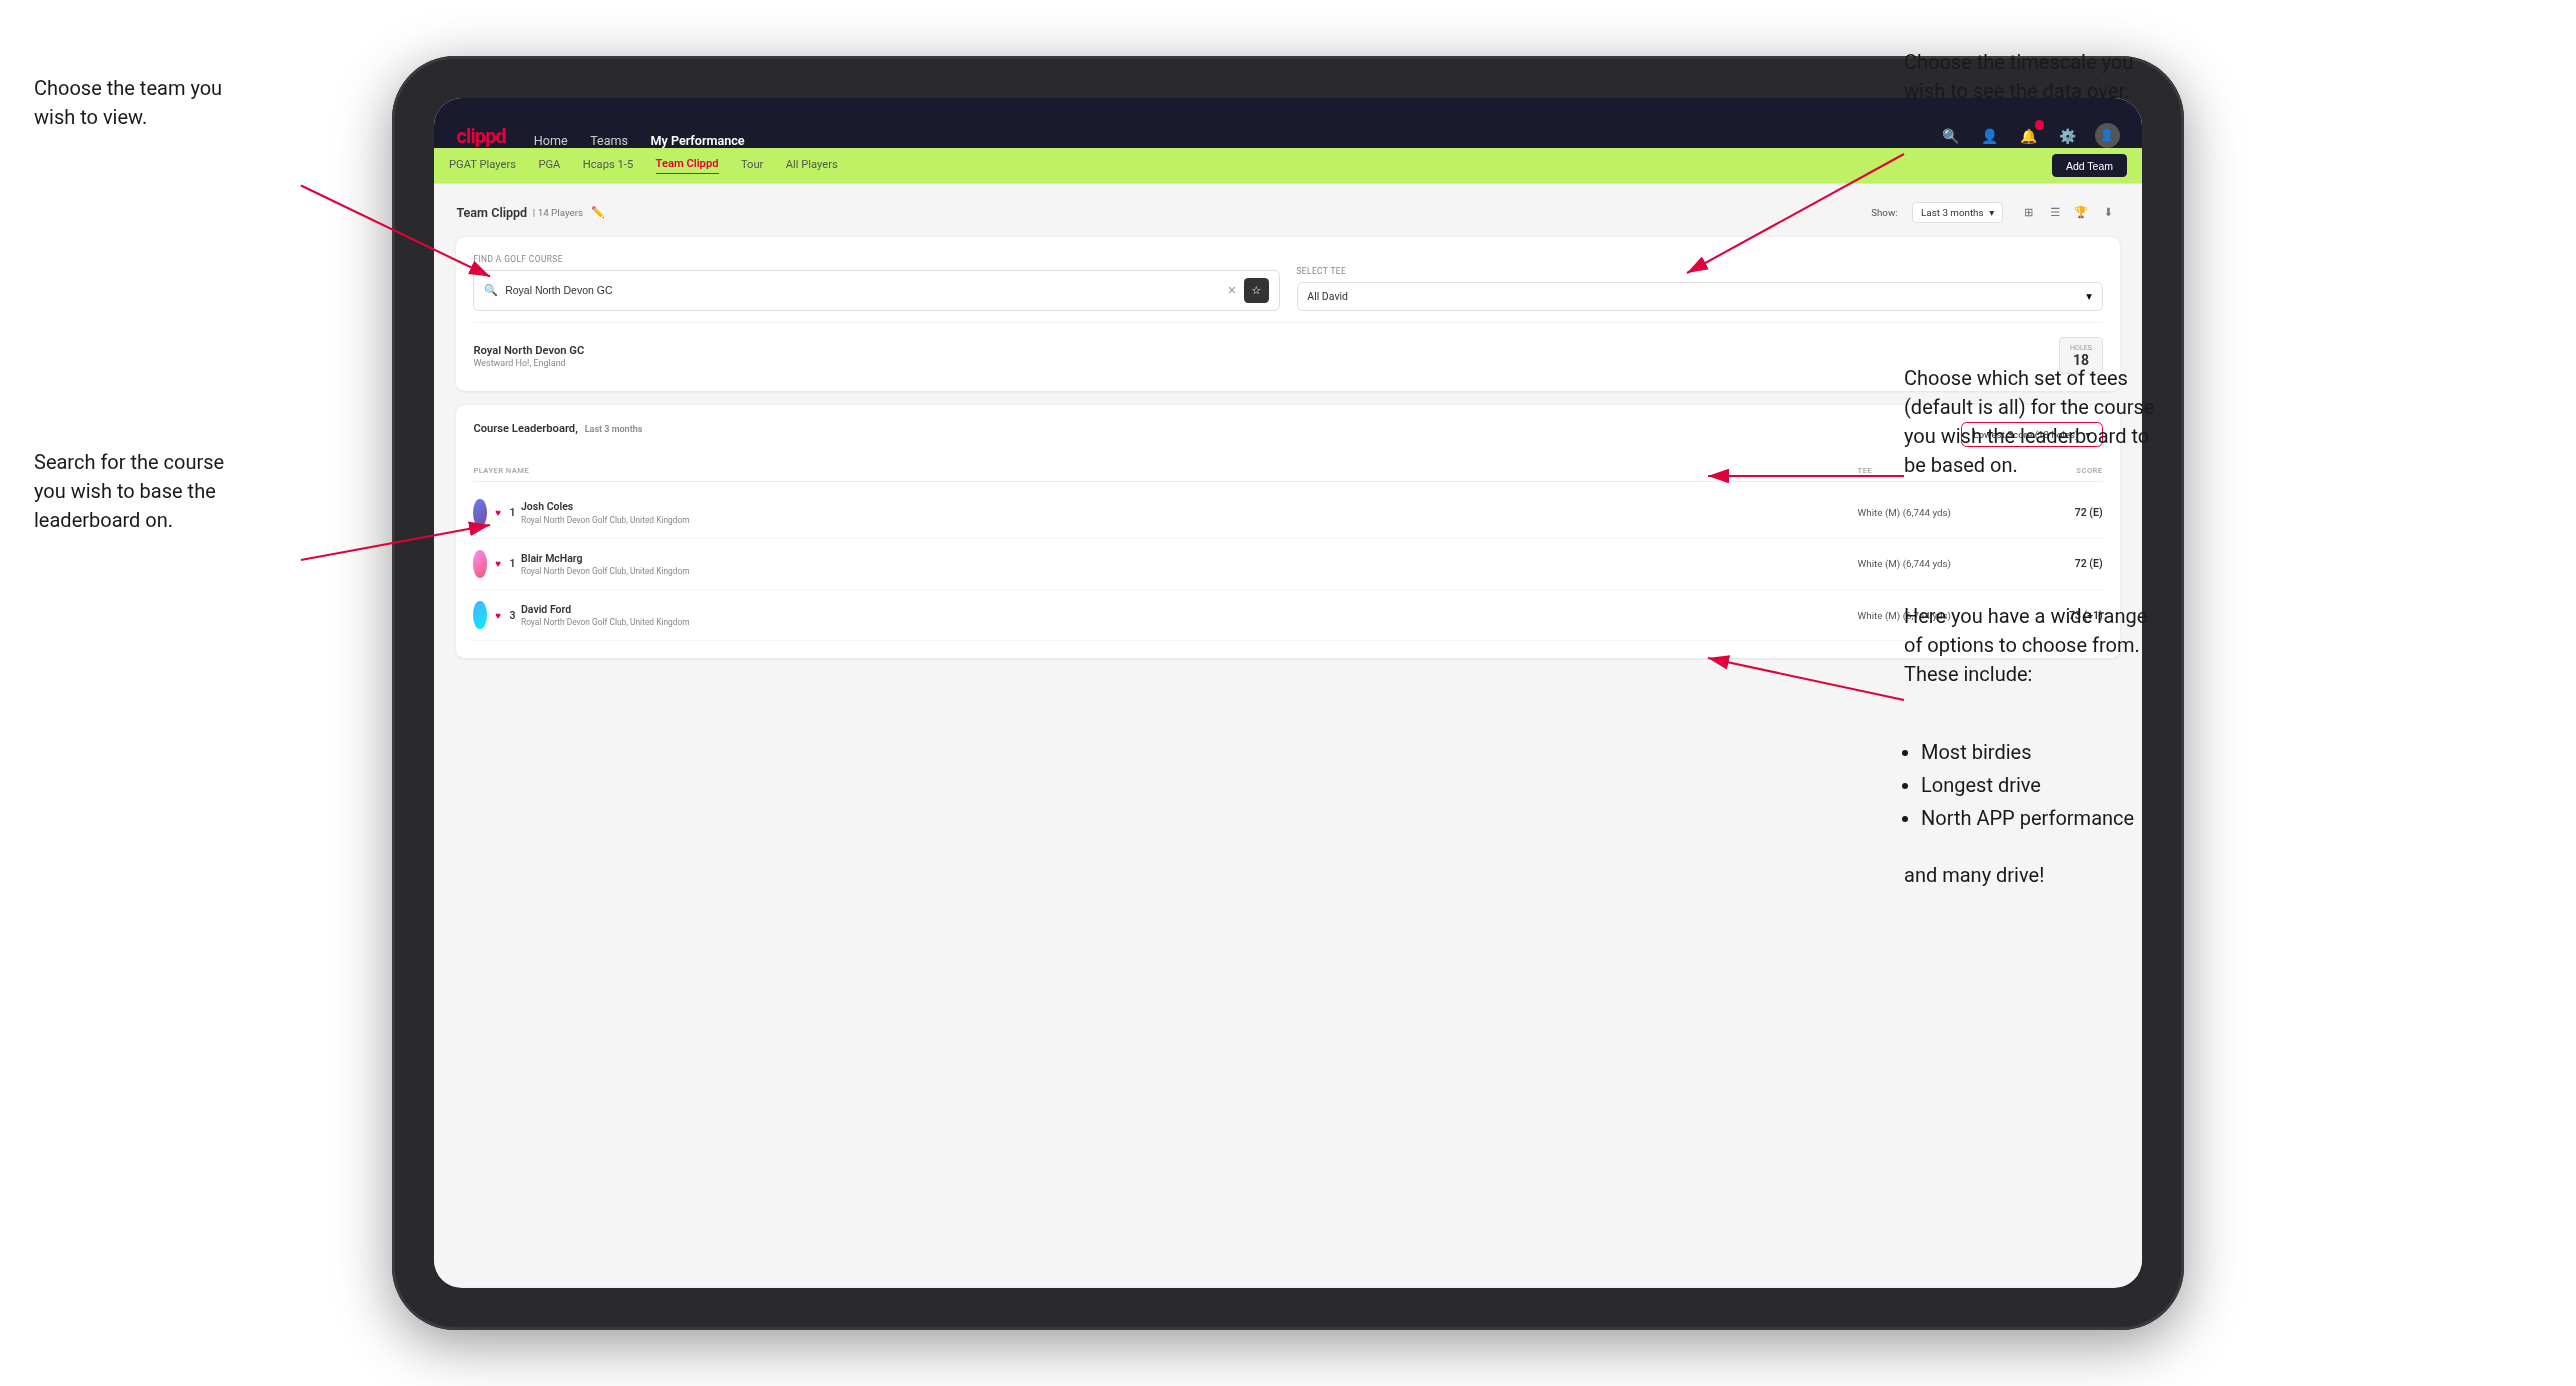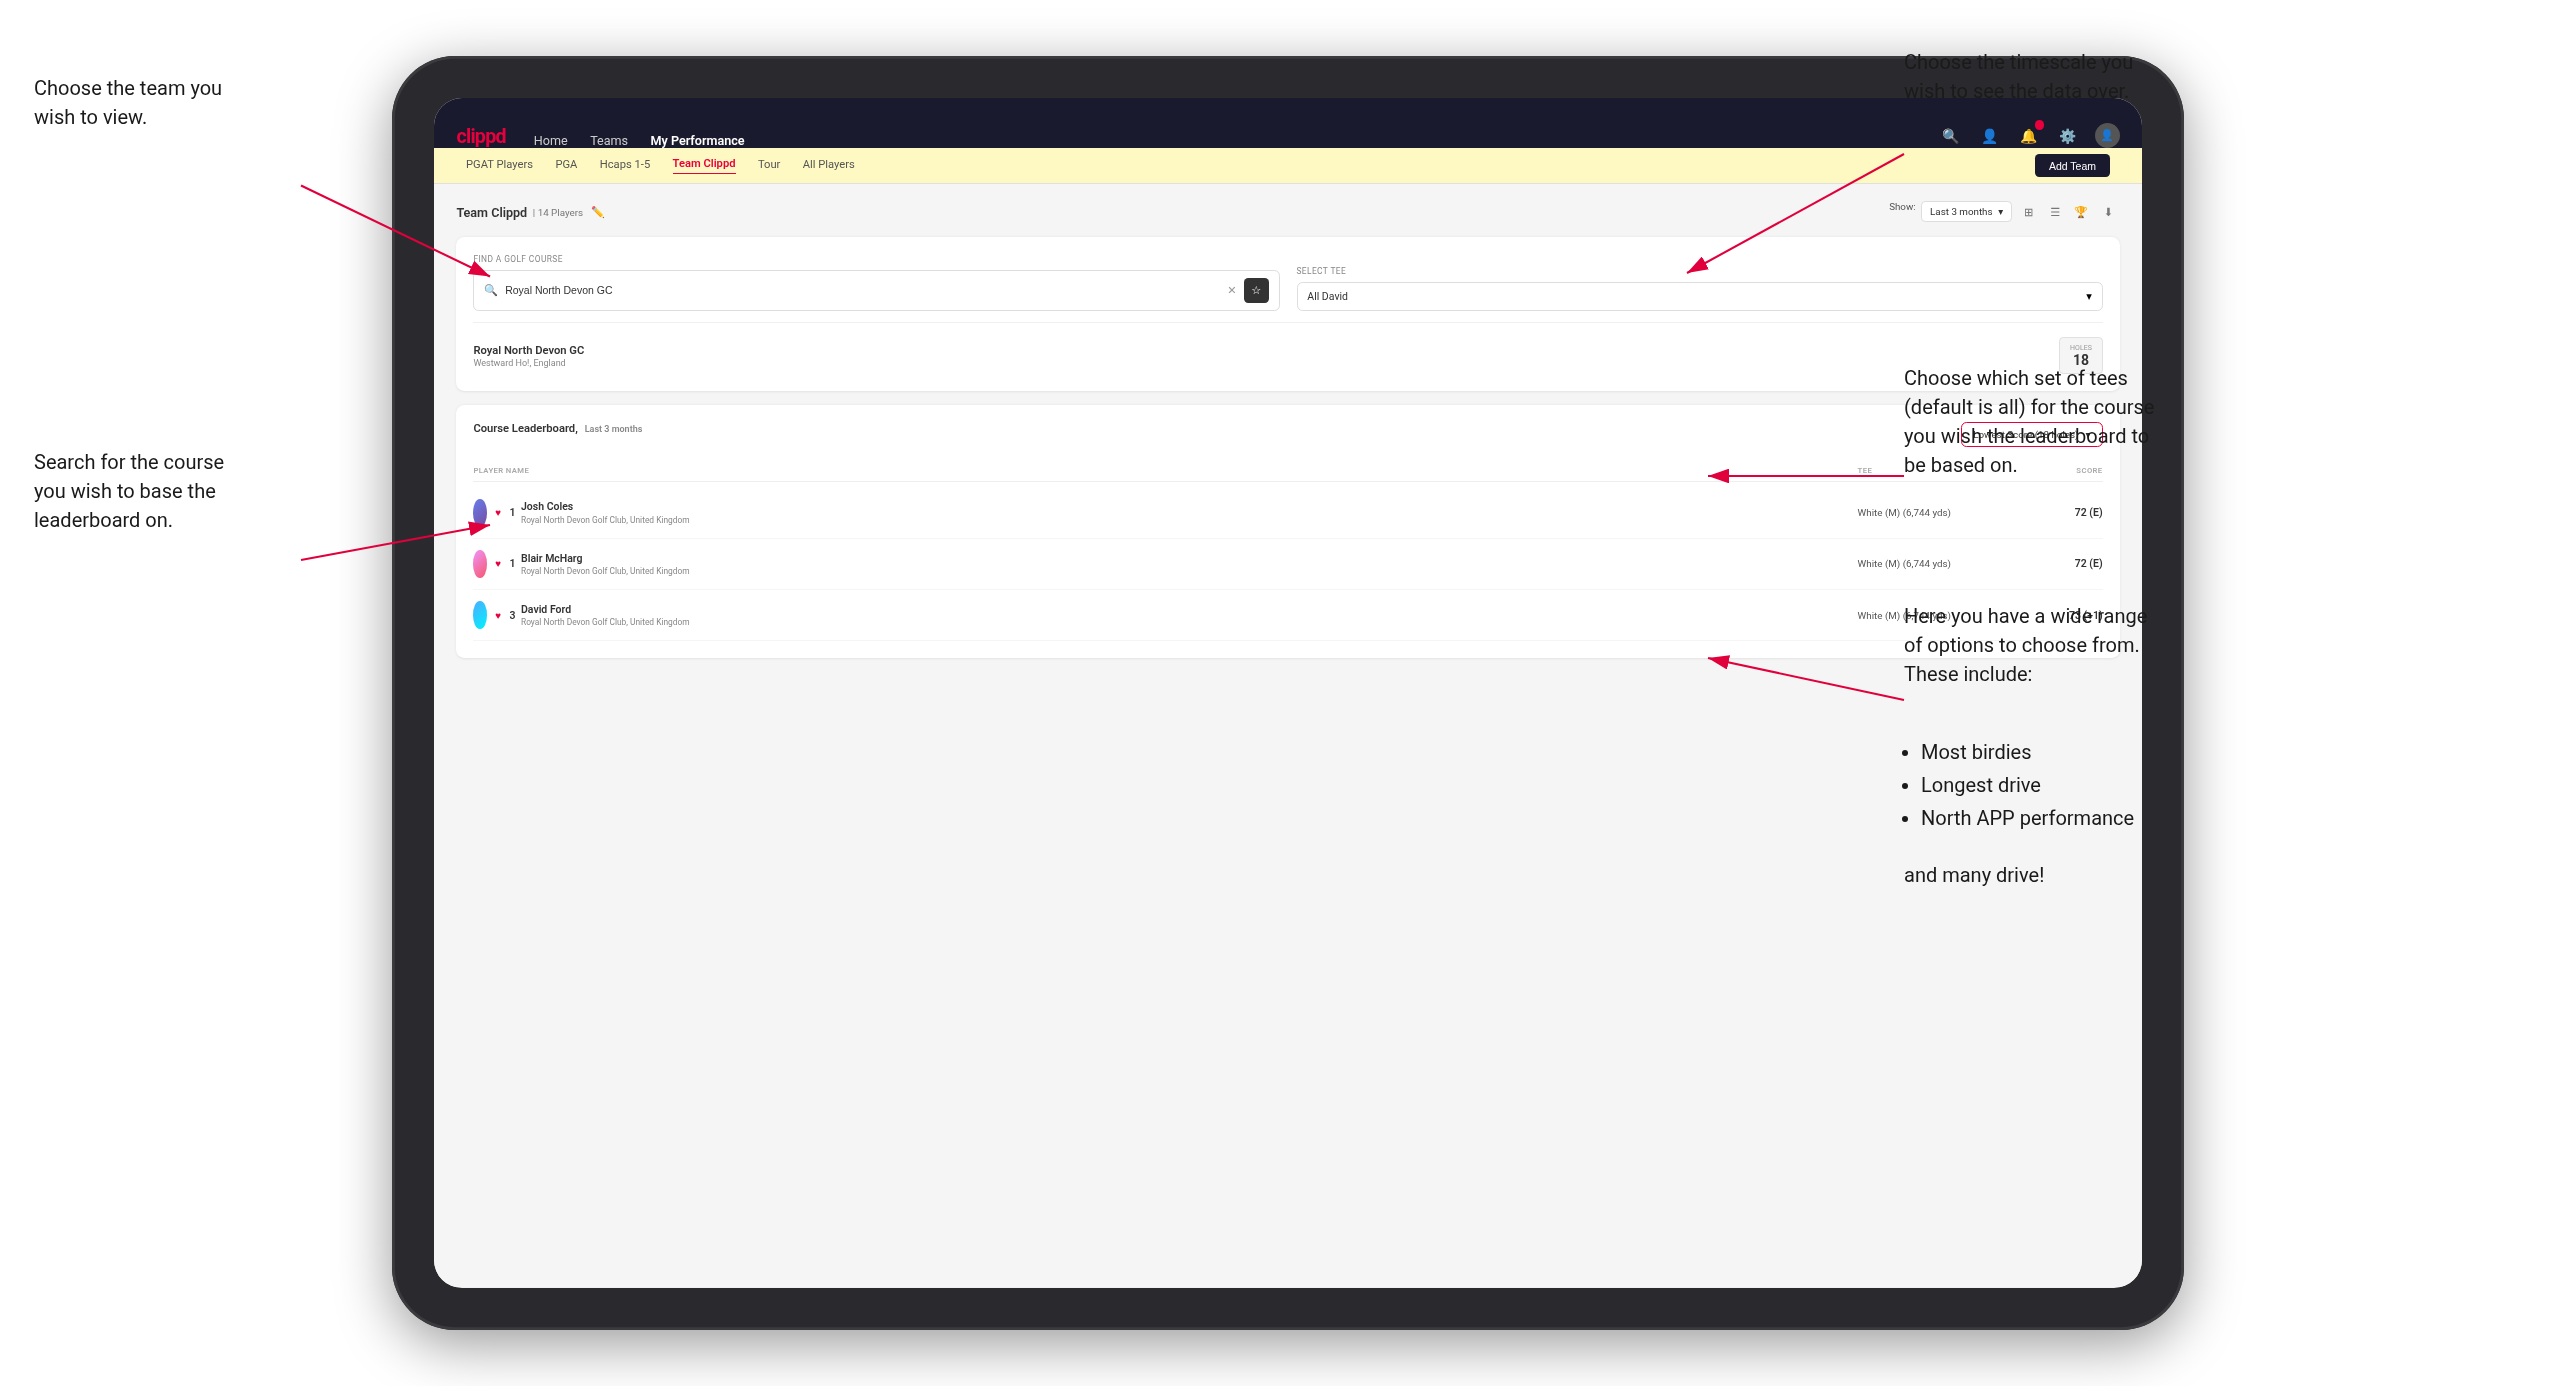--- a/index.html
+++ b/index.html
@@ -113,24 +113,24 @@
       justify-content: center;
       color: #fff;
       font-size: 11.2px;
       cursor: pointer;
     }
 
     
     .subnav {
       width: 100%;
       height: 36px;
-      background: #fef9c3;
-      display: flex;
-      align-items: center;
-      padding: 0 32px;
+      background: #bef264;
+      display: flex;
+      align-items: center;
+      padding: 0 15px;
       gap: 22.4px;
       border-bottom: 0.7px solid #e0e0e0;
     }
 
     .subnav-link {
       color: #555;
       font-size: 11.2px;
       cursor: pointer;
       padding-bottom: 2.8px;
     }
@@ -182,22 +182,22 @@
     .edit-icon {
       margin-left: 8.4px;
       color: #999;
       font-size: 11.2px;
       cursor: pointer;
     }
 
     .show-controls {
       margin-left: auto;
       display: flex;
-      align-items: flex-start;
-      gap: 5px;
+      align-items: center;
+      gap: 14px;
     }
 
     .show-label {
       font-size: 9.8px;
       color: #555;
     }
 
     .show-dropdown {
       background: #fff;
       border: 0.7px solid #ddd;

